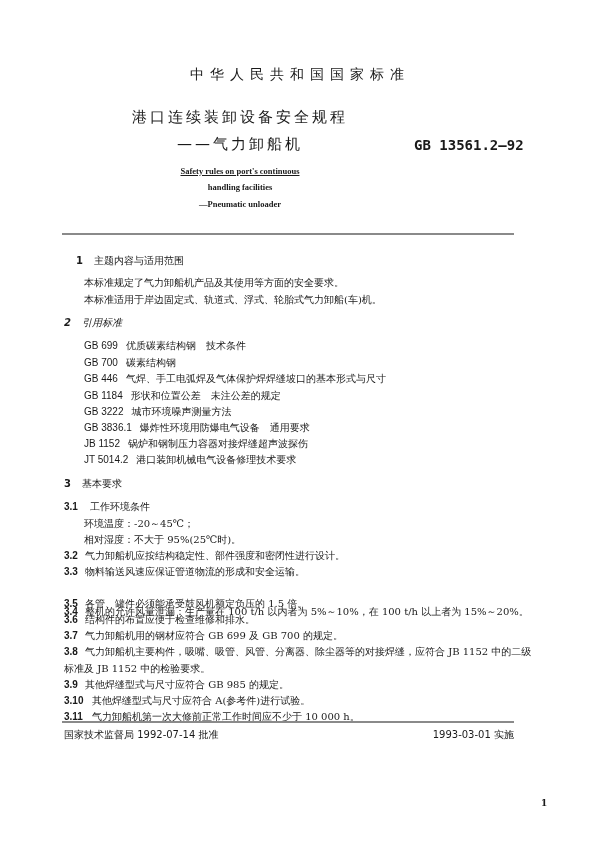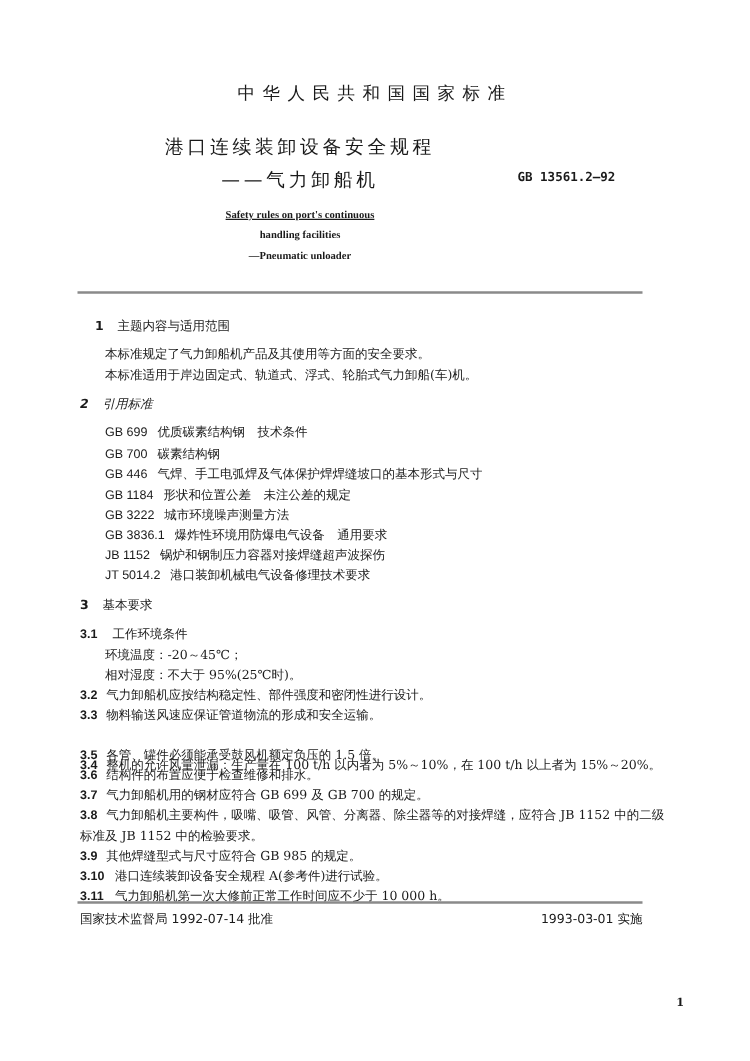--- a/index.html
+++ b/index.html
@@ -3,21 +3,21 @@
   <meta charset="utf-8">
   <style>
     html, body { margin: 0; padding: 0; background: #ffffff; }
     body { width: 600px; height: 849px; position: relative; overflow: hidden;
            font-family: "DejaVu Serif", "Liberation Serif", serif; color: #1a1a1a; }
     .abs { position: absolute; white-space: nowrap; }
     .sans { font-family: "DejaVu Sans", "Liberation Sans", sans-serif; }
     .national { top: 66px; left: 0; width: 600px; text-align: center; font-size: 14px; letter-spacing: 6px; }
     .title1 { top: 108px; left: 125px; width: 230px; text-align: center; font-size: 15px; letter-spacing: 3px; }
     .title2 { top: 135px; left: 125px; width: 230px; text-align: center; font-size: 15px; letter-spacing: 3px; }
-    .stdno { top: 137px; left: 414px; font-size: 10px; font-family: "DejaVu Sans Mono", "Liberation Mono", monospace; font-weight: bold; }
+    .stdno { top: 137px; left: 414px; font-size: 14px; font-family: "DejaVu Sans Mono", "Liberation Mono", monospace; font-weight: bold; }
     .en { left: 120px; width: 240px; text-align: center; font-size: 8.5px; font-weight: bold; font-family: "Liberation Serif", serif; }
     .en1 { top: 166px; text-decoration: underline; } .en2 { top: 182px; } .en3 { top: 199px; }
     .rule { position: absolute; left: 62px; width: 452px; height: 2px; background: #8a8a8a; }
     .rule-top { top: 233px; }
     .rule-bot { top: 721px; }
     .sec-h { font-size: 10px; }
     .sec-num { display: inline-block; width: 18px; font-family: "DejaVu Sans", sans-serif; font-weight: bold; }
     .body-t { font-size: 10px; }
     .ref-code { display: inline-block; font-family: "Liberation Sans", sans-serif; font-weight: normal; margin-right: 8px; }
     .clause-num { display: inline-block; width: 21px; font-family: "Liberation Sans", sans-serif; font-weight: bold; }
@@ -67,21 +67,21 @@
   <div class="abs body-t" style="top:533px; left:84px;">相对湿度：不大于 95%(25℃时)。</div>
   <div class="abs body-t" style="top:549px; left:64px;"><span class="clause-num">3.2</span><span>气力卸船机应按结构稳定性、部件强度和密闭性进行设计。</span></div>
   <div class="abs body-t" style="top:565px; left:64px;"><span class="clause-num">3.3</span><span>物料输送风速应保证管道物流的形成和安全运输。</span></div>
   <div class="abs body-t" style="top:605px; left:64px;"><span class="clause-num">3.4</span><span>整机的允许风量泄漏：生产量在 100 t/h 以内者为 5%～10%，在 100 t/h 以上者为 15%～20%。</span></div>
   <div class="abs body-t" style="top:597px; left:64px;"><span class="clause-num">3.5</span><span>各管、罐件必须能承受鼓风机额定负压的 1.5 倍。</span></div>
   <div class="abs body-t" style="top:613px; left:64px;"><span class="clause-num">3.6</span><span>结构件的布置应便于检查维修和排水。</span></div>
   <div class="abs body-t" style="top:629px; left:64px;"><span class="clause-num">3.7</span><span>气力卸船机用的钢材应符合 GB 699 及 GB 700 的规定。</span></div>
   <div class="abs body-t" style="top:645px; left:64px;"><span class="clause-num">3.8</span><span>气力卸船机主要构件，吸嘴、吸管、风管、分离器、除尘器等的对接焊缝，应符合 JB 1152 中的二级</span></div>
   <div class="abs body-t" style="top:662px; left:64px;">标准及 JB 1152 中的检验要求。</div>
   <div class="abs body-t" style="top:678px; left:64px;"><span class="clause-num">3.9</span><span>其他焊缝型式与尺寸应符合 GB 985 的规定。</span></div>
-  <div class="abs body-t" style="top:694px; left:64px;"><span class="clause-num" style="width:28px">3.10</span><span>港口连续装卸设备安全规程 A(参考件)进行试验。</span></div>
+  <div class="abs body-t" style="top:694px; left:64px;"><span class="clause-num" style="width:28px">3.10</span><span>其他焊缝型式与尺寸应符合 A(参考件)进行试验。</span></div>
   <div class="abs body-t" style="top:710px; left:64px;"><span class="clause-num" style="width:28px">3.11</span><span>气力卸船机第一次大修前正常工作时间应不少于 10 000 h。</span></div>
 
   <div class="rule rule-bot"></div>
 
   <div class="abs footer sans" style="top:728px; left:64px;">国家技术监督局 1992-07-14 批准</div>
   <div class="abs footer sans" style="top:728px; right:86px;">1993-03-01 实施</div>
   <div class="abs pg">1</div>
 
 </div>
 

